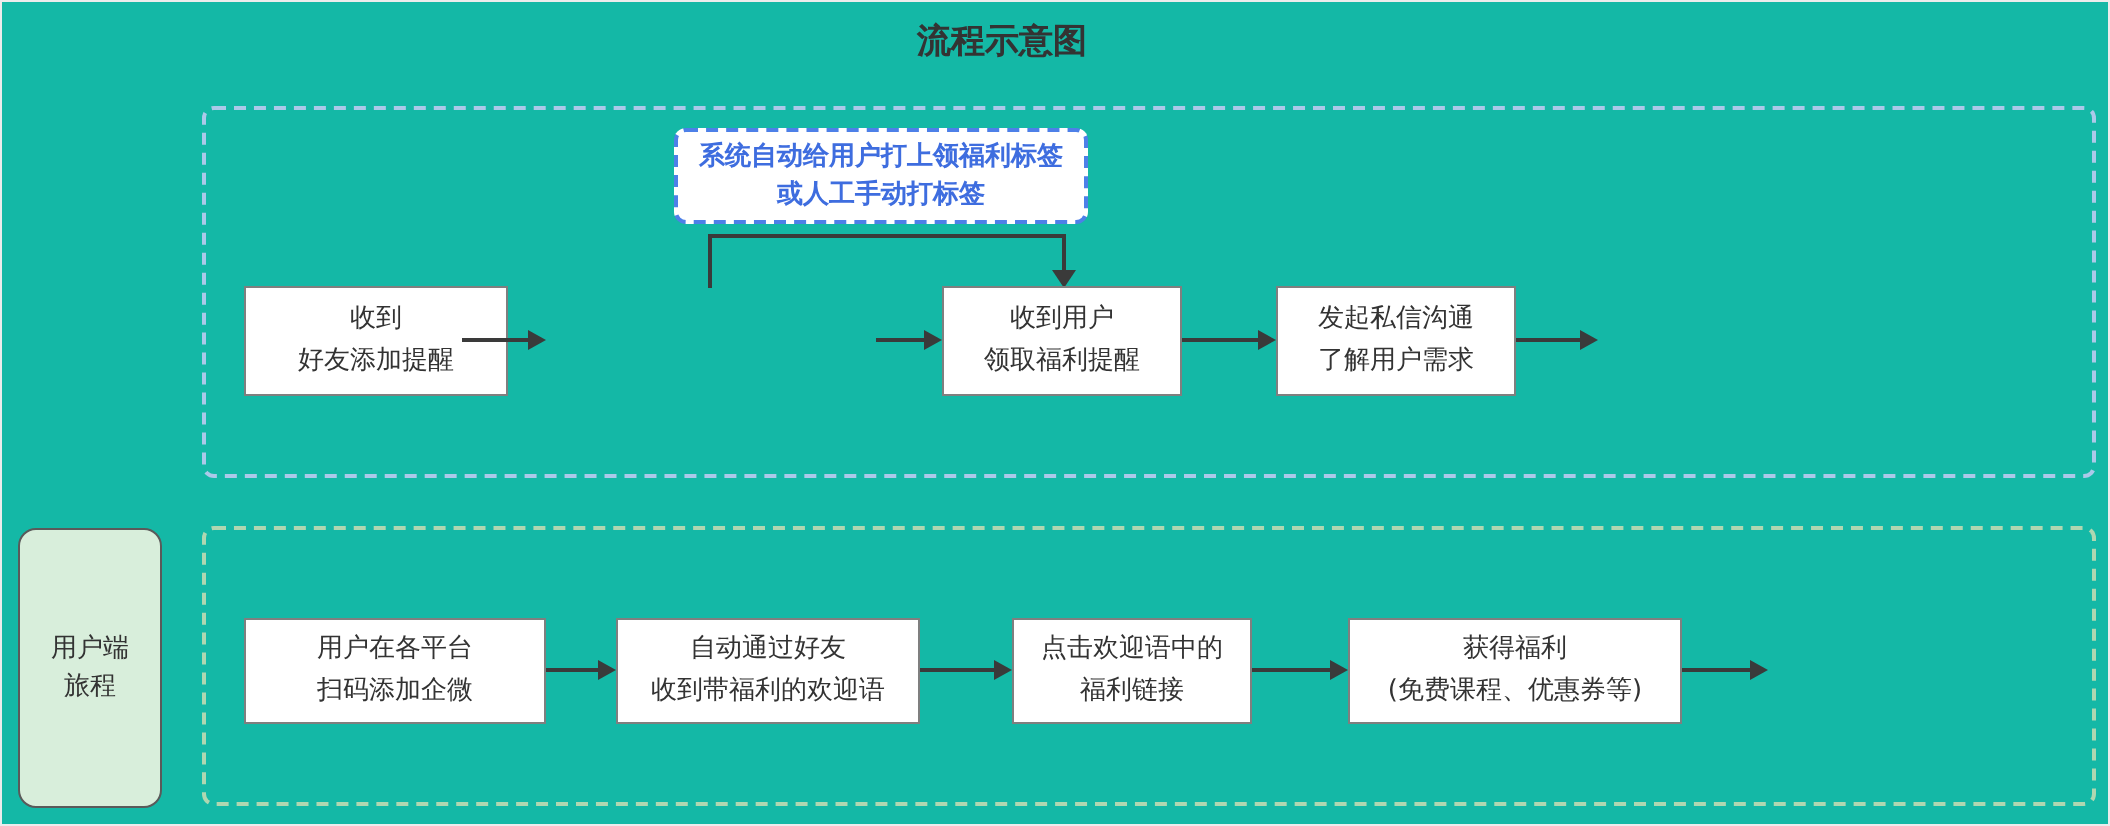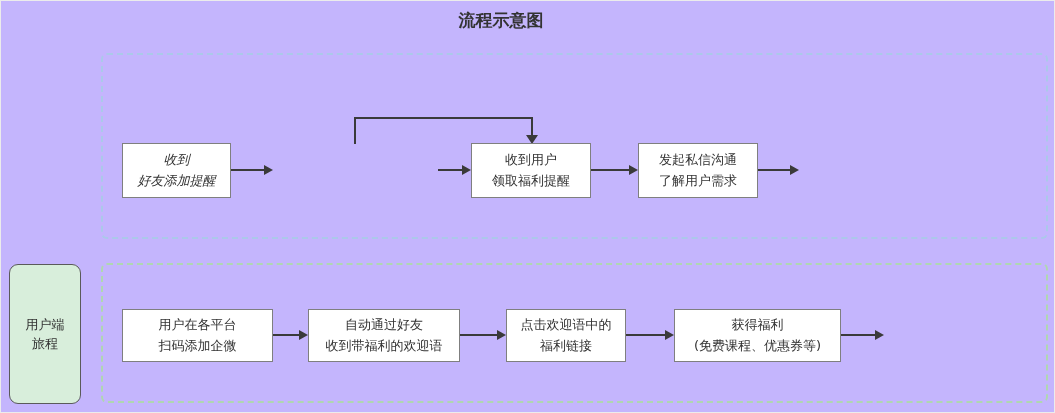--- a/index.html
+++ b/index.html
@@ -1,19 +1,19 @@
 <!DOCTYPE html>
 <html><head>
 <meta charset="utf-8">
 <style>
   html,body { margin:0; padding:0; background:#fff; }
   .page {
     position:relative;
     width:1055px; height:413px;
-    background:#c4b5fd;
+    background:#14b8a6;
     border:1px solid #ececec;
     box-sizing:border-box;
     font-family:"DejaVu Sans","Liberation Sans",sans-serif;
     overflow:hidden;
   }
   .title {
     position:absolute; left:0; top:8px; width:1000px;
     text-align:center; font-size:17px; font-weight:bold; color:#333;
   }
   .lane-label {
@@ -70,27 +70,29 @@
 <div class="page">
 
   <div class="title">流程示意图</div>
 
   <div class="lane-box merchant"></div>
   <div class="lane-box user"></div>
 
   <div class="lane-label user">用户端
 旅程</div>
 
+  <div class="callout">系统自动给用户打上领福利标签
+或人工手动打标签</div>
 
   <div class="seg" style="left:353px; top:116px; width:179px; height:2px;"></div>
   <div class="seg" style="left:353px; top:116px; width:2px; height:27px;"></div>
   <div class="seg" style="left:530px; top:116px; width:2px; height:19px;"></div>
   <div class="head-down" style="left:525px; top:134px;"></div>
 
-  <div class="node row1" style="left:121px; width:109px;font-style:italic;">收到
+  <div class="node row1" style="left:121px; width:132px;">收到
 好友添加提醒</div>
   <div class="node row1" style="left:470px; width:120px;">收到用户
 领取福利提醒</div>
   <div class="node row1" style="left:637px; width:120px;">发起私信沟通
 了解用户需求</div>
 
   <div class="node row2" style="left:121px; width:151px;">用户在各平台
 扫码添加企微</div>
   <div class="node row2" style="left:307px; width:152px;">自动通过好友
 收到带福利的欢迎语</div>

